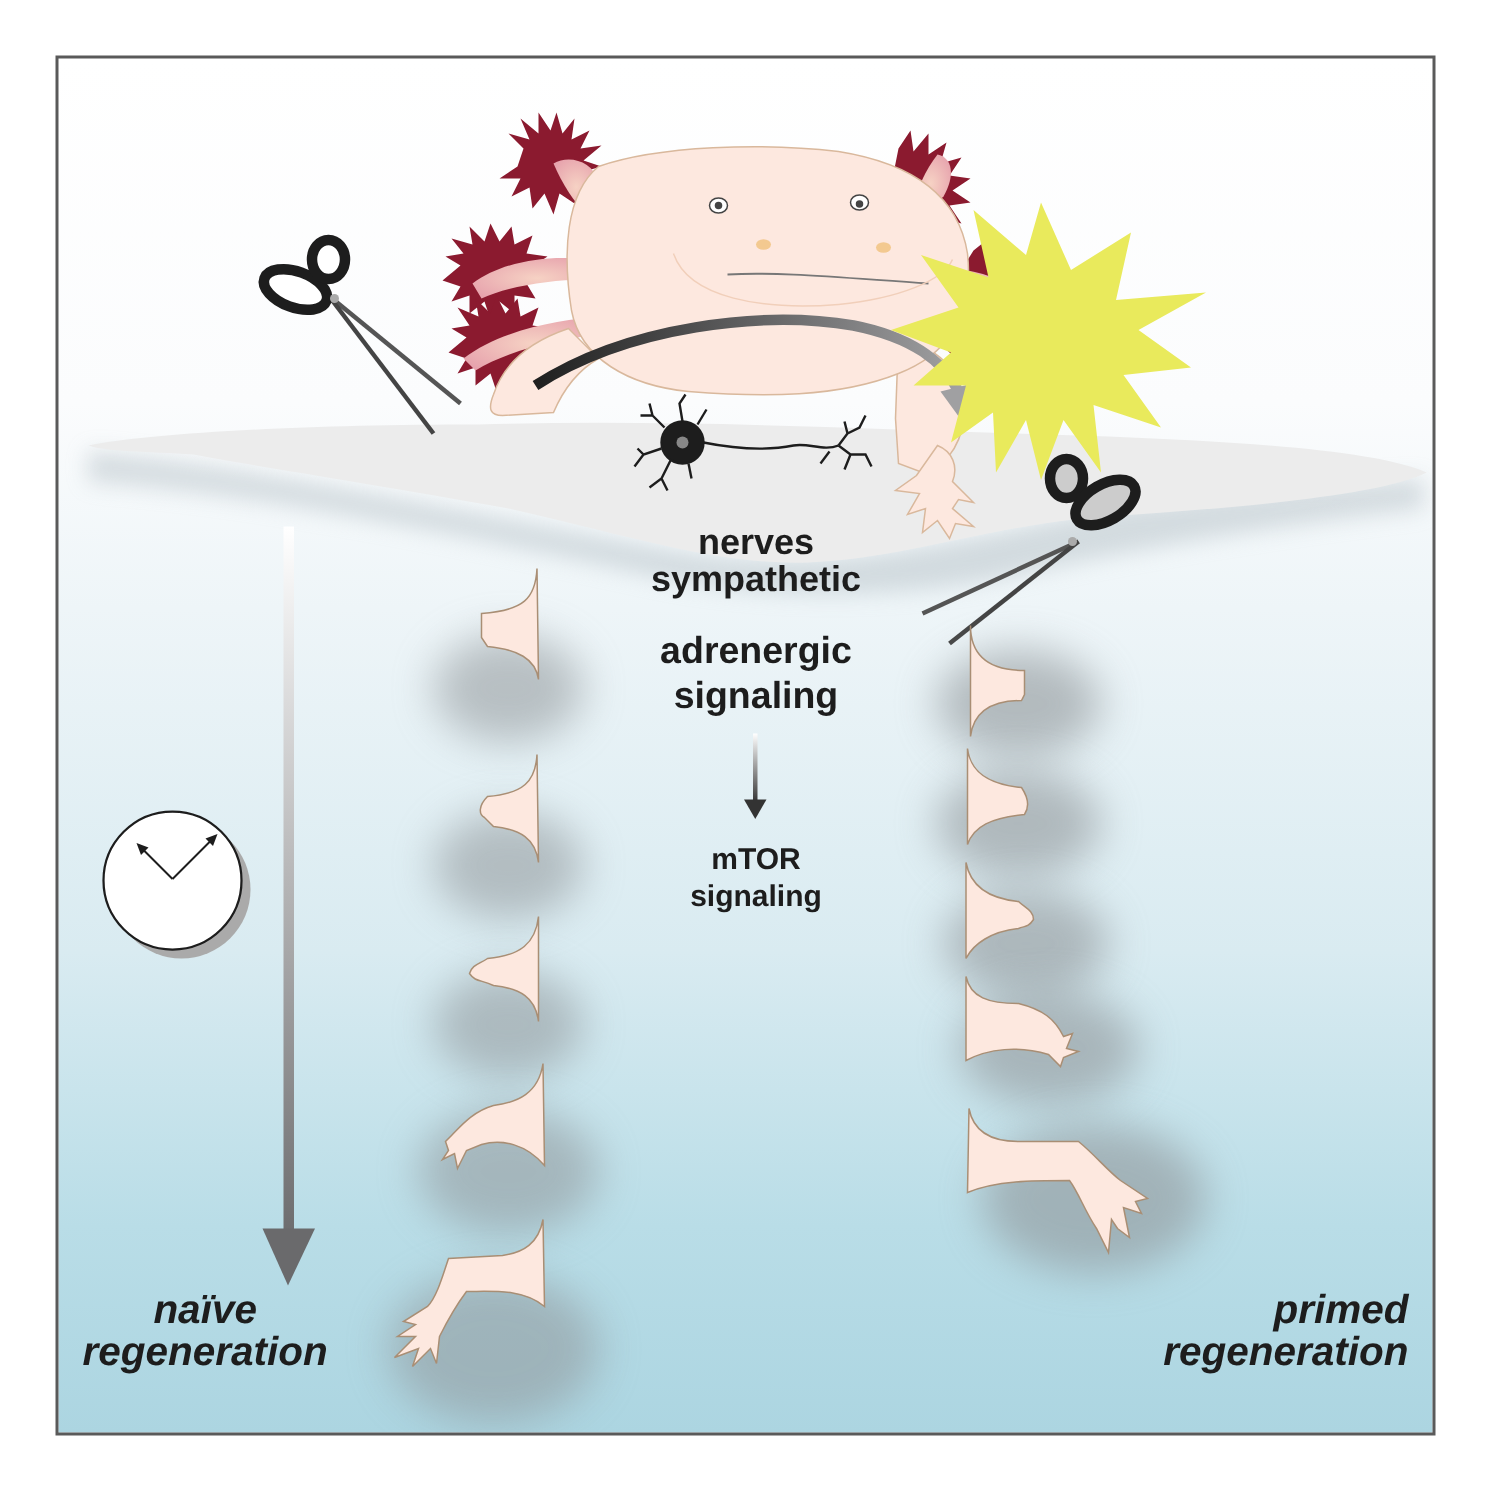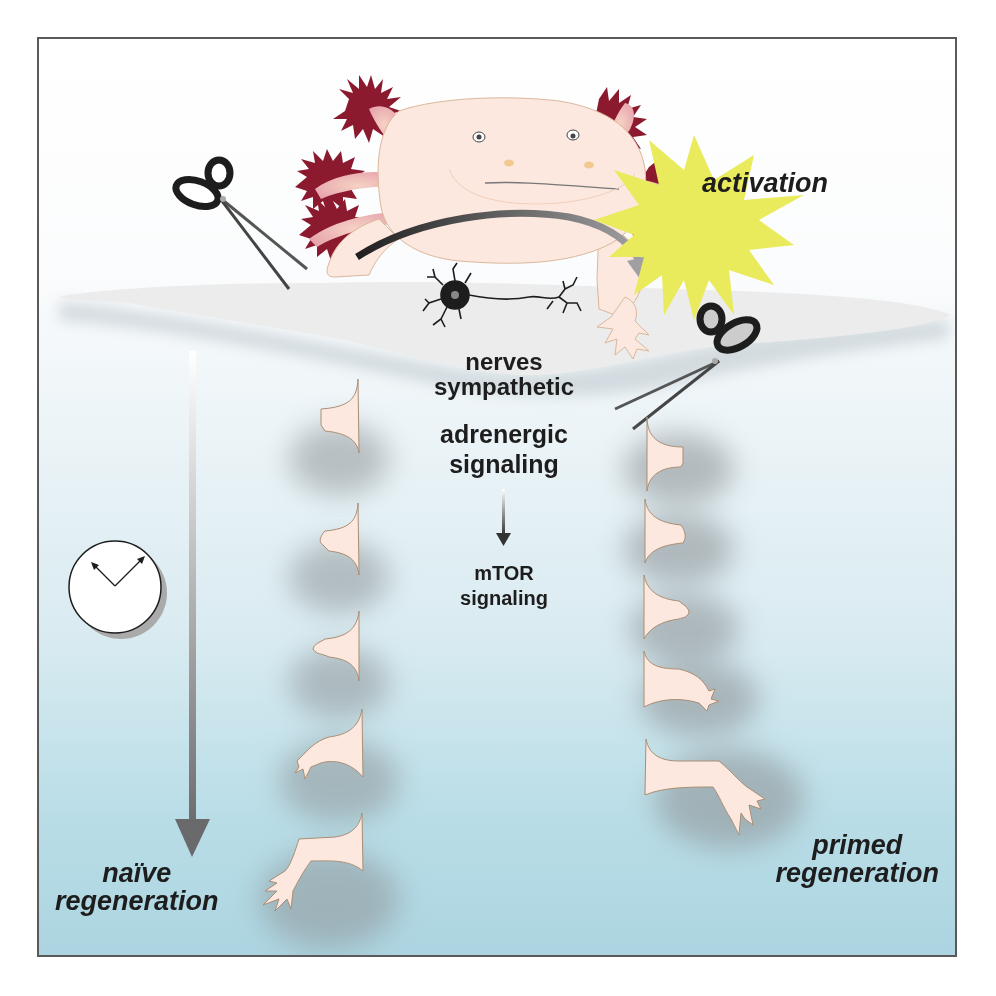--- a/index.html
+++ b/index.html
@@ -156,21 +156,20 @@
       <path d="M605 612 C 608 626, 620 630, 640 630 C 656 634, 664 640, 670 652 L 676 650 L 672 660 L 680 662 L 670 666 L 668 672 L 660 664 C 640 658, 620 660, 605 668 Z" fill="#fde8df" stroke="#a98e74" stroke-width="1"></path>
       <ellipse cx="690" cy="760" rx="75" ry="50" fill="#8f9599" opacity="0.6" filter="url(#blur12)"></ellipse>
       <path d="M607 700 C 610 716, 622 722, 640 722 L 680 722 C 690 730, 700 742, 708 748 L 726 760 L 718 762 L 722 770 L 710 766 L 714 786 L 706 780 L 702 774 L 700 796 L 692 780 C 684 768, 680 756, 674 748 C 650 748, 625 748, 606 756 Z" fill="#fde8df" stroke="#a98e74" stroke-width="1"></path>
     </g>
 
     <rect x="463" y="450" width="3" height="46" fill="url(#smallArrowGrad)"></rect>
     <polygon points="457,494 472,494 464.5,507" fill="#333"></polygon>
   </svg>
 
   <div class="burst-text" style="left:636px; top:130px; width:180px;">
-    <div>activation</div>
   </div>
 
   <div class="label center-text" style="left:365px; top:310px; width:200px; font-size:24px;">
     <div>nerves</div>
     <div>sympathetic</div>
   </div>
 
   <div class="label center-text" style="left:365px; top:382px; width:200px; font-size:25px;">
     <div style="margin-bottom:4px;text-align:center;">adrenergic</div>
     <div>signaling</div>
@@ -179,17 +178,17 @@
   <div class="label center-text" style="left:365px; top:524px; width:200px; font-size:20px;">
     <div style="margin-bottom:4px;">mTOR</div>
     <div>signaling</div>
   </div>
 
   <div class="corner" style="left:16px; top:820px; text-align:center;">
     <div>naïve</div>
     <div>regeneration</div>
   </div>
 
-  <div class="corner" style="right:16px; top:792px; text-align:center;">
+  <div class="corner" style="right:16px; top:820px; text-align:right;">
     <div>primed</div>
     <div>regeneration</div>
   </div>
 </div>
 
 </body></html>

